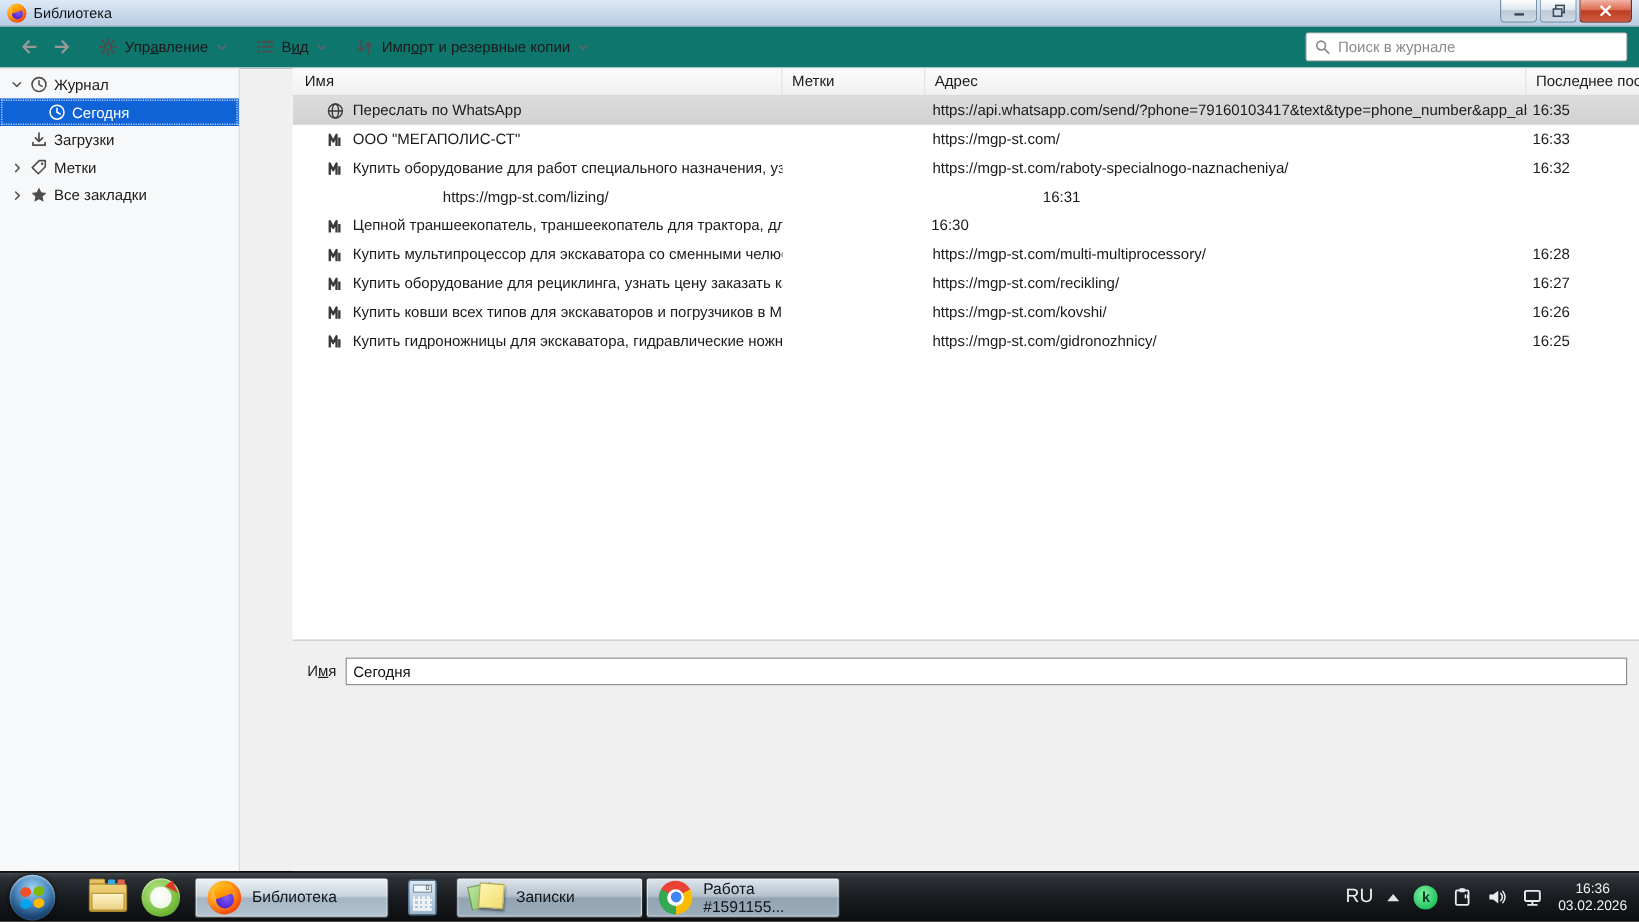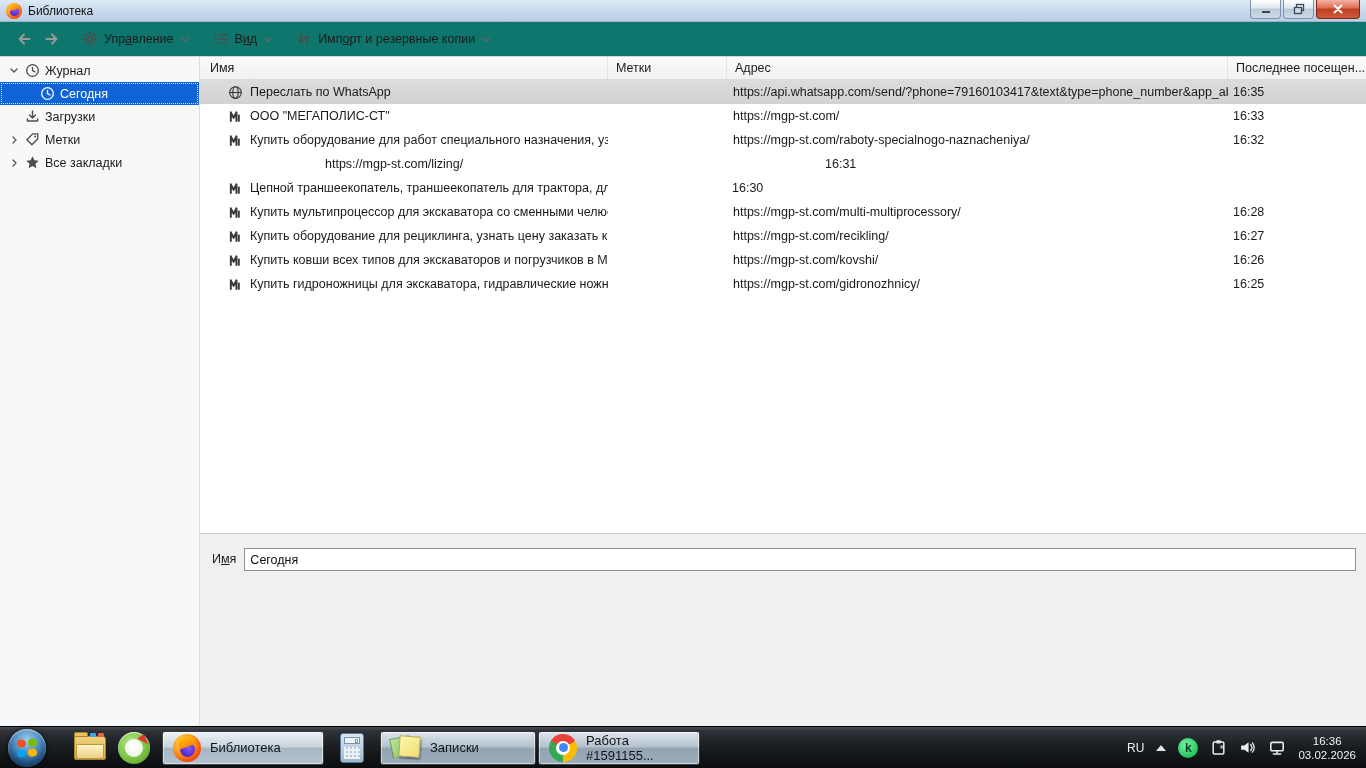--- a/index.html
+++ b/index.html
@@ -28,21 +28,21 @@
   .tbtn .ticon { color:#4d4d4d; display:flex; }
   .chev { color:#666; display:flex; margin-left:1px; }
   .spacer { flex:1; }
   .searchbox { width:268px; height:24px; background:#fff; border:1px solid #c2c2c2; border-radius:2px;
     display:flex; align-items:center; padding:0 6px; gap:6px; }
   .searchbox svg { color:#8a8a8a; flex:none; }
   .searchbox input { border:none; outline:none; flex:1; font:inherit; color:#222; background:transparent; }
   .searchbox input::placeholder { color:#8a8a8a; }
 
   
-  .wbody { flex:1; display:flex; min-height:0; }
+  .wbody { flex:1; display:flex; min-height:0;gap:44px; }
   .sidebar { width:200px; background:#f7f8f9; border-right:1px solid #dcdcdc; padding-top:2px; }
   .side-item { height:23px; display:flex; align-items:center; gap:5px; padding-left:8px; color:#1a1a1a; }
   .side-item .twisty { width:12px; display:flex; justify-content:center; color:#555; }
   .side-item .sicon { display:flex; color:#4d4d4d; }
   .side-item.child { padding-left:40px; }
   .side-item.selected { background:#0f63d6; color:#fff; outline:1px dotted #dce9ff; outline-offset:-2px; }
   .side-item.selected .sicon { color:#fff; }
 
   .main { flex:1; display:flex; flex-direction:column; min-width:0; background:#fff; }
   .thead { height:23px; display:flex; background:linear-gradient(180deg,#fbfbfb,#f1f1f1); border-bottom:1px solid #dadada; color:#1a1a1a; }
@@ -128,21 +128,21 @@
   .chrome::after { content:""; position:absolute; left:9.5px; top:9.5px; width:9px; height:9px; border-radius:50%; background:#4286f5; }
 
   .task-btn { height:34px; border-radius:3px; border:1px solid rgba(0,0,0,.7);
     box-shadow:inset 0 0 0 1px rgba(255,255,255,.5);
     background:linear-gradient(180deg,#dfe6ec 0%,#b4c1cc 46%,#93a3b1 52%,#9cadbc 100%);
     display:flex; align-items:center; gap:9px; padding:0 10px; color:#10151a; flex:none; }
   .task-btn.active { background:linear-gradient(180deg,#eef3f7 0%,#c8d3dc 46%,#a6b6c3 52%,#b3c2cf 100%); }
   .task-btn .tlabel { font-size:13px; color:#10151a; }
 
   .tray { margin-left:auto; display:flex; align-items:center; gap:12px; padding-right:10px; color:#fff; }
-  .tray .lang { font-size:12px; color:#eee; }
+  .tray .lang { font-size:16px; color:#eee; }
   .tri-up { width:0; height:0; border-left:5px solid transparent; border-right:5px solid transparent; border-bottom:6px solid #dfe5ea; }
   .kasp { width:20px; height:20px; border-radius:50%; background:radial-gradient(circle at 40% 35%,#7ef0a8,#23c55e 70%,#149a44 100%);
     display:flex; align-items:center; justify-content:center; color:#0b3b1e; font-weight:bold; font-size:12px; }
   .trayicon { display:flex; color:#e8edf2; }
   .clock { text-align:center; font-size:11.5px; color:#f2f2f2; line-height:14px; }
 
   svg.i { display:block; }
 </style>
 </head>
 <body>
@@ -326,20 +326,26 @@
         <span><span>Имп</span><span style="text-decoration: underline;">о</span><span>рт и резервные копии</span></span>
         <span class="chev">
             <svg class="i" width="8" height="5">
               <use href="#i-chev-down"></use>
             </svg>
           </span>
       </div>
 
       <div class="spacer"></div>
 
+      <div class="searchbox">
+        <svg class="i" width="14" height="14">
+            <use href="#i-search"></use>
+          </svg>
+        <input type="text" placeholder="Поиск в журнале" style="">
+      </div>
     </div>
 
     <div class="wbody">
       <div class="sidebar">
         <div class="side-item">
           <span class="twisty">
               <svg class="i" width="8" height="5">
                 <use href="#i-chev-down"></use>
               </svg>
             </span>

